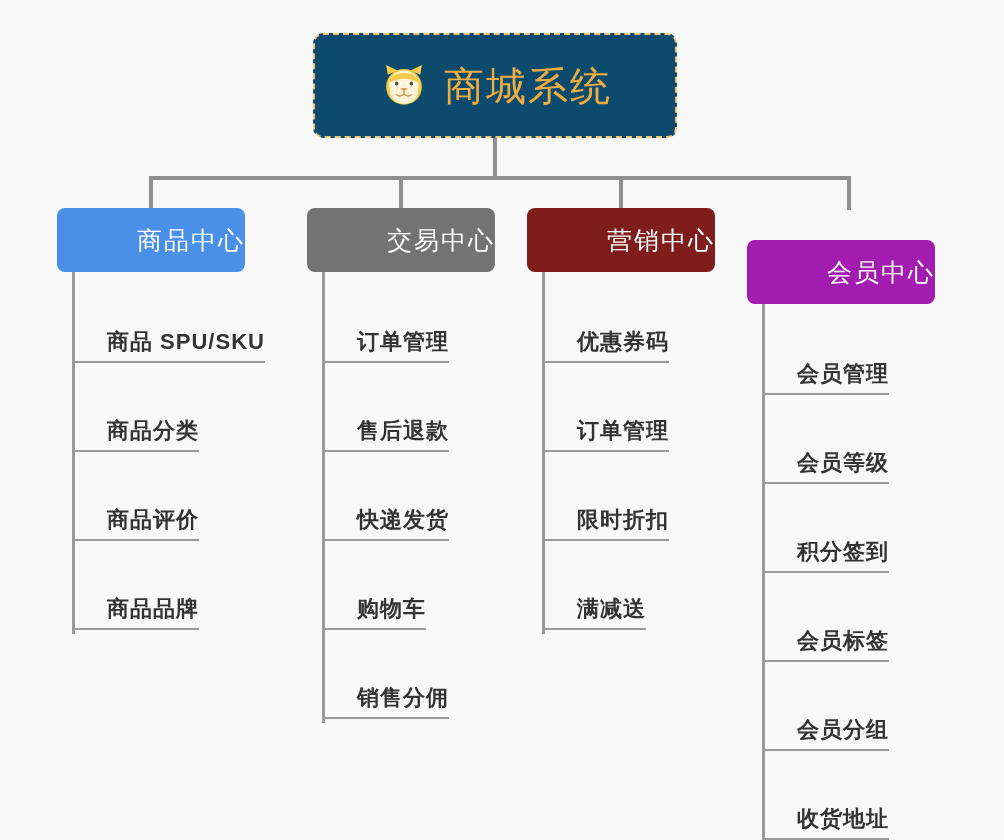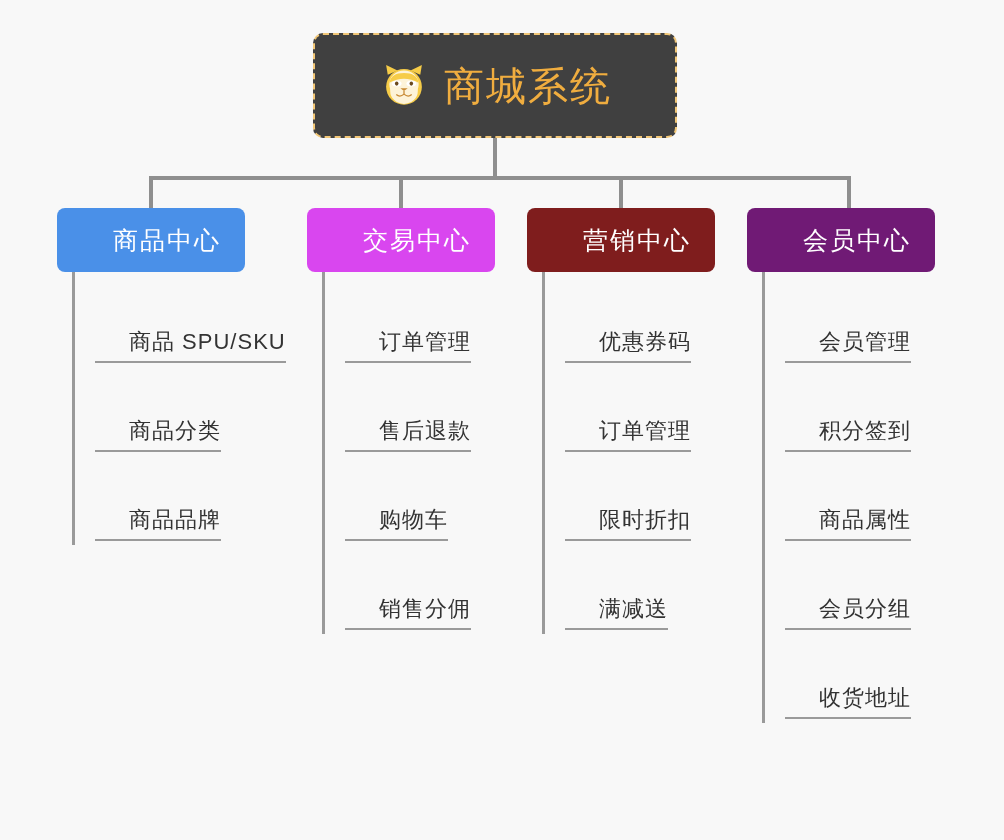--- a/index.html
+++ b/index.html
@@ -19,21 +19,21 @@
     background: #f8f8f8;
   }
 
   
   #root-node {
     position: absolute;
     left: 313px;
     top: 33px;
     width: 364px;
     height: 105px;
-    background: #404040;
+    background: #0c4a6e;
     border: 2px dashed #f2c777;
     border-radius: 10px;
     display: flex;
     align-items: center;
     justify-content: center;
     gap: 14px;
   }
 
   #root-icon { width: 52px; height: 52px; display: block; flex: none; }
 
@@ -60,21 +60,21 @@
     width: 200px;
   }
 
   .cat-box {
     position: relative;
     width: 188px;
     height: 64px;
     border-radius: 8px;
     display: flex;
     align-items: center;
-    justify-content: center;
+    justify-content: flex-end;
     color: #ffffff;
     font-size: 25px;
     letter-spacing: 2px;
     white-space: nowrap;
     padding-left: 32px;
   }
 
   
   .leaf-list {
     position: relative;
@@ -82,22 +82,23 @@
     margin-top: 0;
     border-left: 3px solid #9a9a9a;
     padding-top: 6px;
   }
 
   .leaf-item {
     position: relative;
     height: 89px;
     display: flex;
     align-items: flex-end;
-    padding-left: 54px;
+    padding-left: 32px;
     padding-bottom: 4px;
+    font-weight: bold;
   }
 
   .leaf-label {
     font-size: 22px;
     color: #333333;
     line-height: 1.2;
     white-space: nowrap;
     letter-spacing: 1px;
     padding-bottom: 6px;
     border-bottom: 2px solid #9a9a9a;
@@ -158,35 +159,41 @@
       <span>商品中心</span>
     </div>
     <div class="leaf-list">
       <div class="leaf-item">
         <span class="leaf-label">商品 SPU/SKU</span>
       </div>
       <div class="leaf-item">
         <span class="leaf-label">商品分类</span>
       </div>
       <div class="leaf-item">
+        <span class="leaf-label">商品评价</span>
+      </div>
+      <div class="leaf-item">
         <span class="leaf-label">商品品牌</span>
       </div>
     </div>
   </div>
 
   <div class="column" id="col-1">
-    <div class="cat-box" style="background:#d946ef;">
+    <div class="cat-box" style="background:#737373;">
       <span>交易中心</span>
     </div>
     <div class="leaf-list">
       <div class="leaf-item">
         <span class="leaf-label">订单管理</span>
       </div>
       <div class="leaf-item">
         <span class="leaf-label">售后退款</span>
+      </div>
+      <div class="leaf-item">
+        <span class="leaf-label">快递发货</span>
       </div>
       <div class="leaf-item">
         <span class="leaf-label">购物车</span>
       </div>
       <div class="leaf-item">
         <span class="leaf-label">销售分佣</span>
       </div>
     </div>
   </div>
 
@@ -204,32 +211,35 @@
       <div class="leaf-item">
         <span class="leaf-label">限时折扣</span>
       </div>
       <div class="leaf-item">
         <span class="leaf-label">满减送</span>
       </div>
     </div>
   </div>
 
   <div class="column" id="col-3">
-    <div class="cat-box" style="background:#701a75;">
+    <div class="cat-box" style="background:#a21caf;margin-top:32px;">
       <span>会员中心</span>
     </div>
     <div class="leaf-list">
       <div class="leaf-item">
         <span class="leaf-label">会员管理</span>
       </div>
       <div class="leaf-item">
+        <span class="leaf-label">会员等级</span>
+      </div>
+      <div class="leaf-item">
         <span class="leaf-label">积分签到</span>
       </div>
       <div class="leaf-item">
-        <span class="leaf-label">商品属性</span>
+        <span class="leaf-label">会员标签</span>
       </div>
       <div class="leaf-item">
         <span class="leaf-label">会员分组</span>
       </div>
       <div class="leaf-item">
         <span class="leaf-label">收货地址</span>
       </div>
     </div>
   </div>
 

